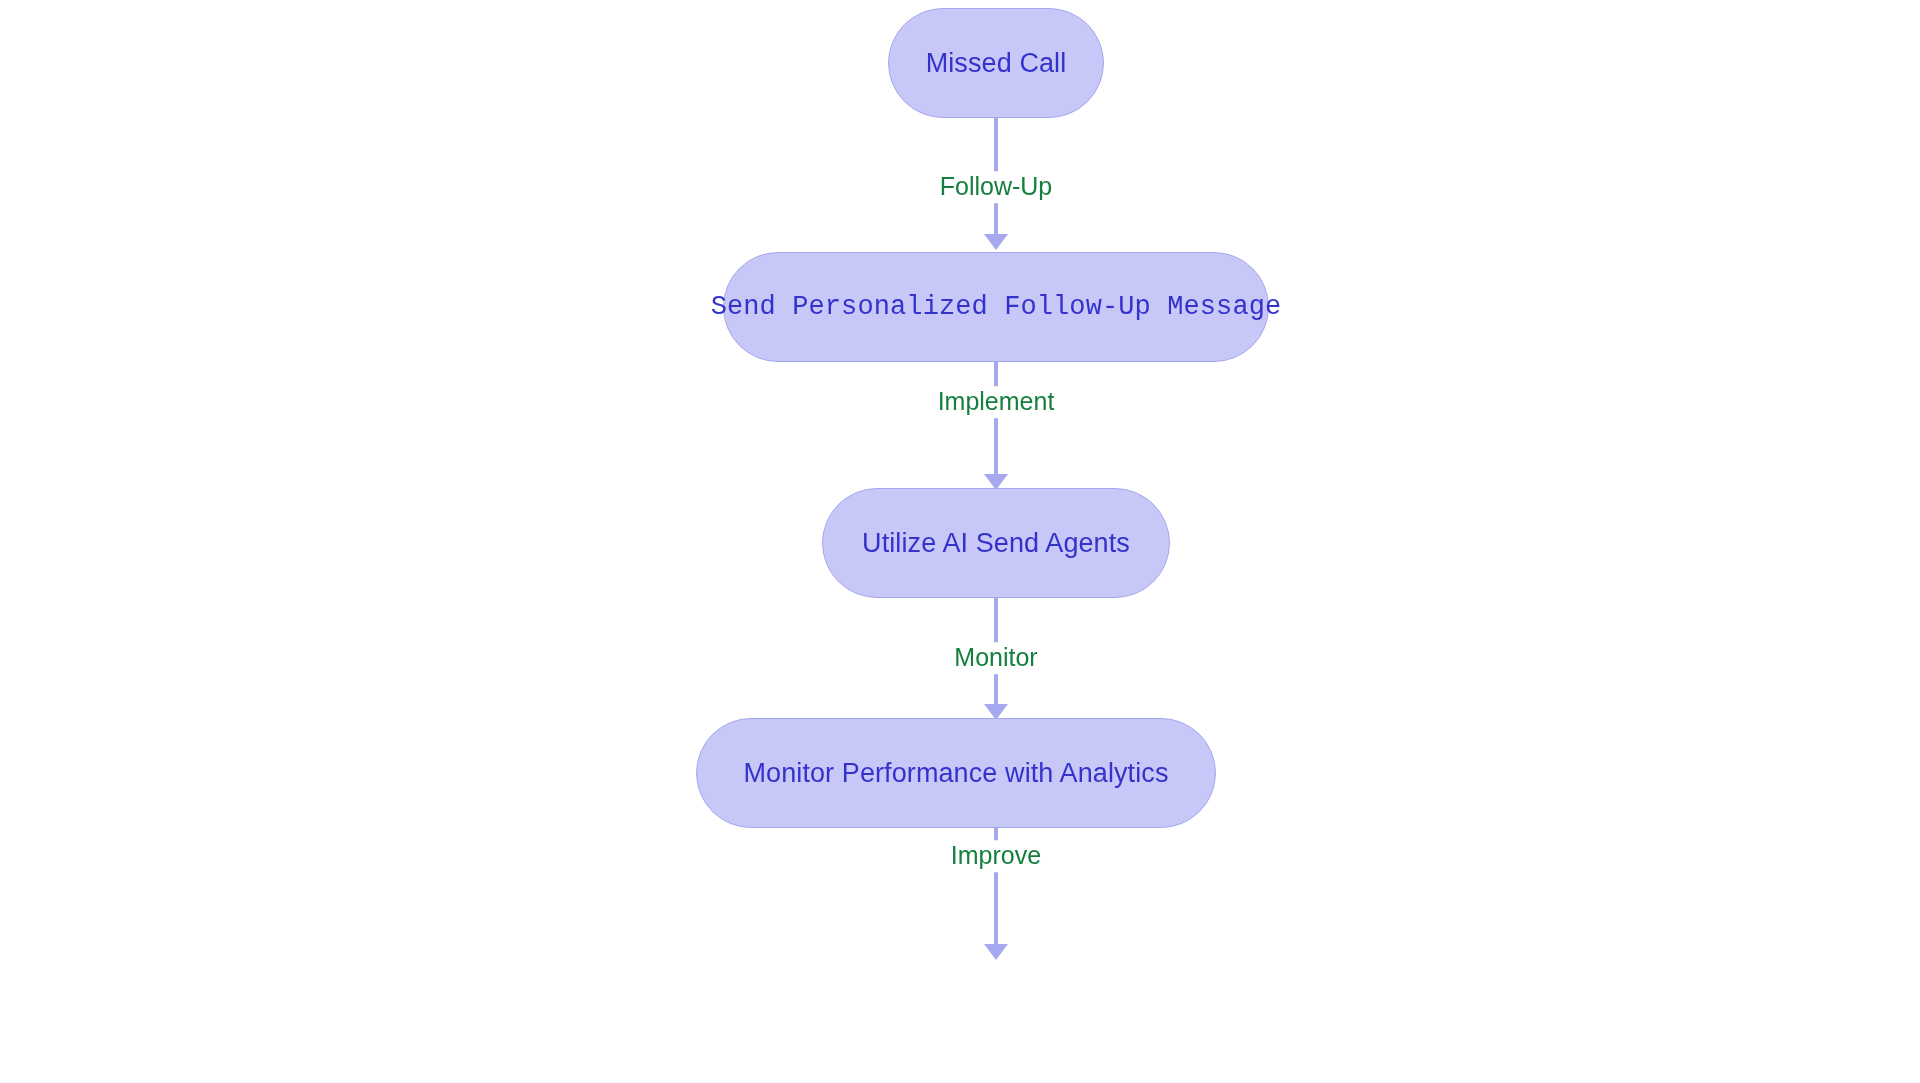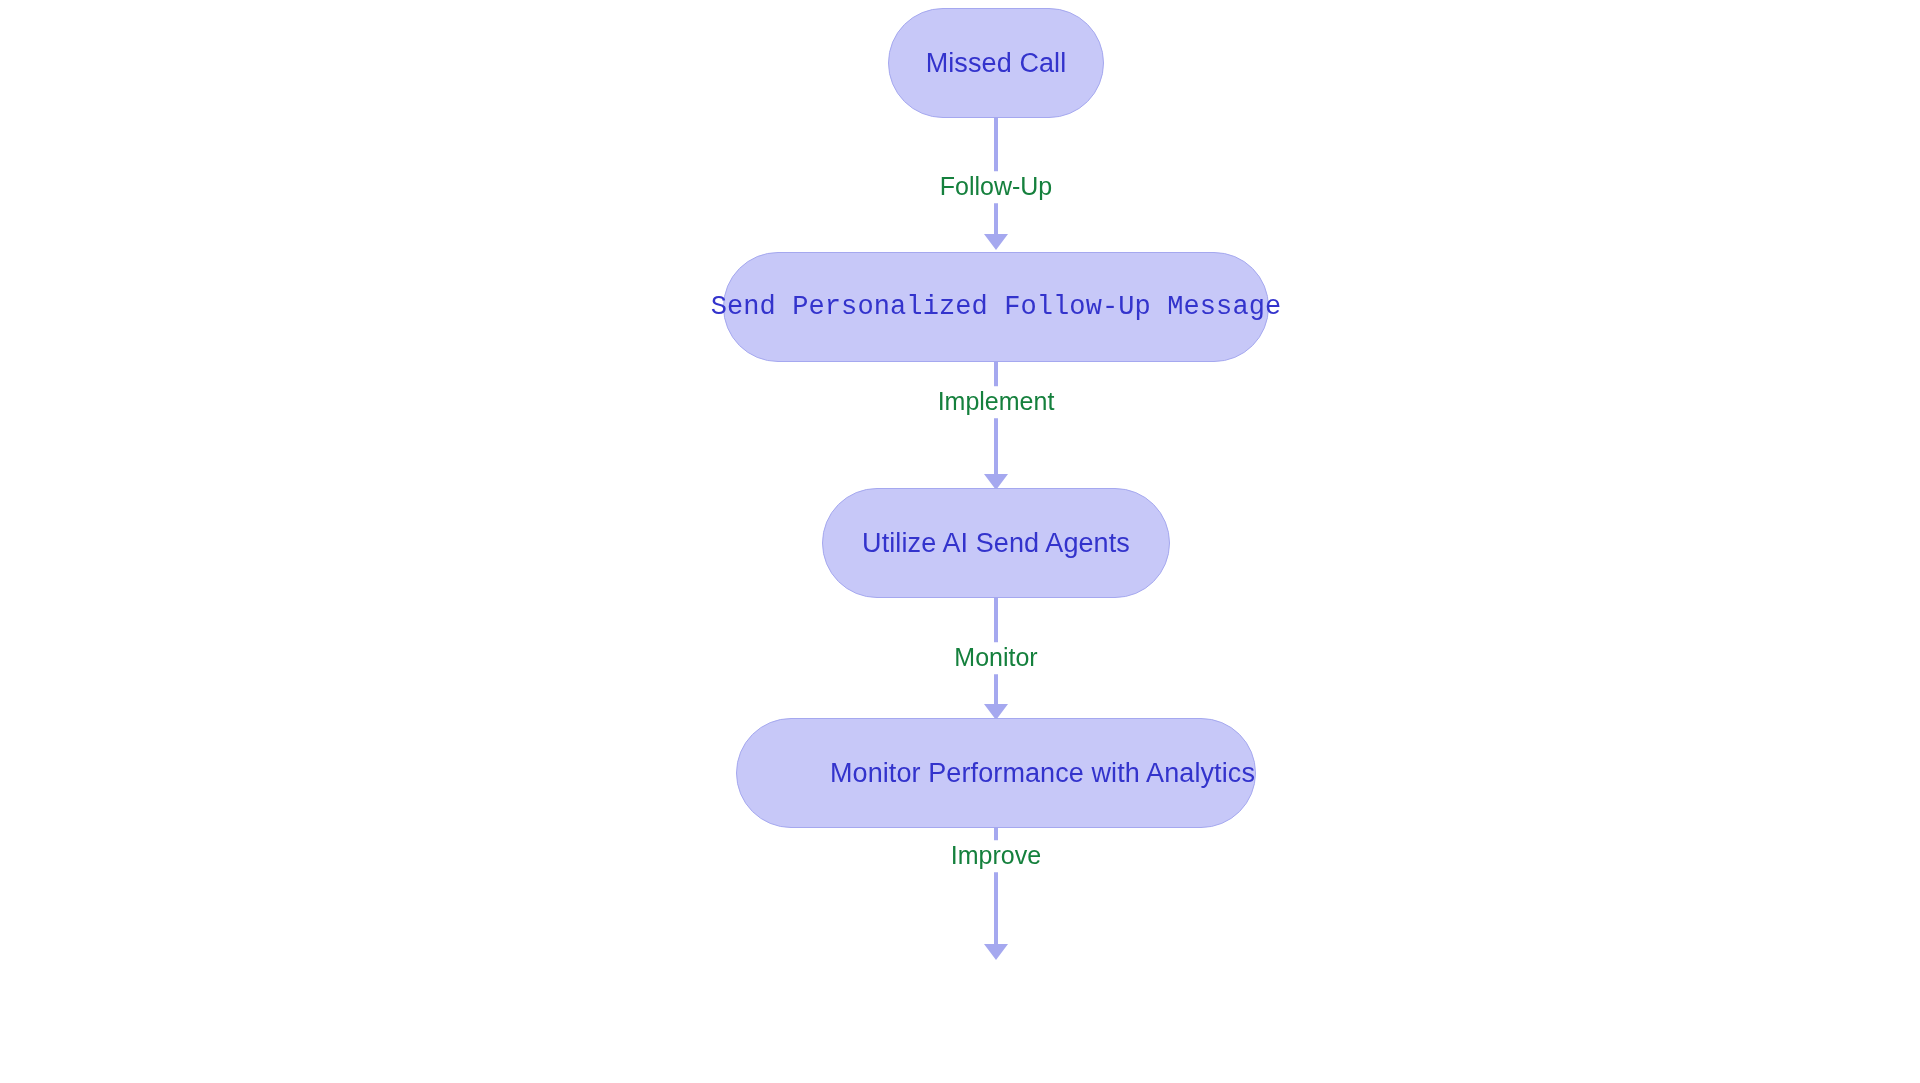--- a/index.html
+++ b/index.html
@@ -41,21 +41,21 @@
     font-size: 27px;
     font-weight: 400;
     letter-spacing: 0.1px;
     white-space: nowrap;
     line-height: 1;
   }
 
   .node-0 { left: 852px;  top: 8px;   width: 216px; }
   .node-1 { left: 687px;  top: 252px; width: 546px; font-family: Liberation Mono, monospace; }
   .node-2 { left: 786px;  top: 488px; width: 348px; }
-  .node-3 { left: 700px;  top: 718px; width: 520px; justify-content: flex-end; }
+  .node-3 { left: 660px;  top: 718px; width: 520px; }
   .node-4 { left: 750px;  top: 958px; width: 420px; }
 
   
   .edge {
     position: absolute;
     left: 0;
     top: 0;
     width: 1920px;
     height: 1083px;
     overflow: visible;

